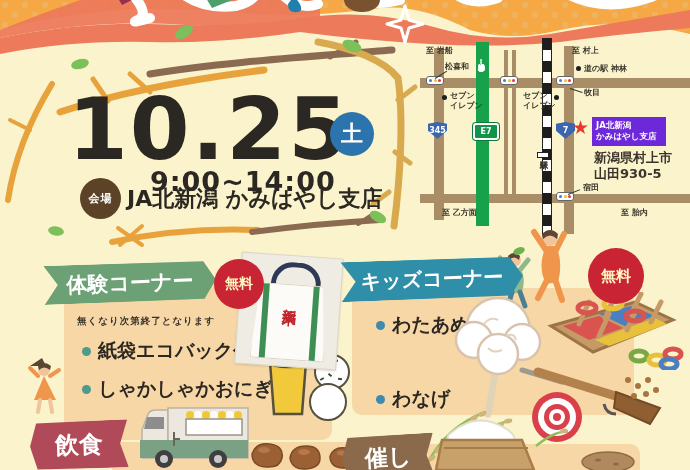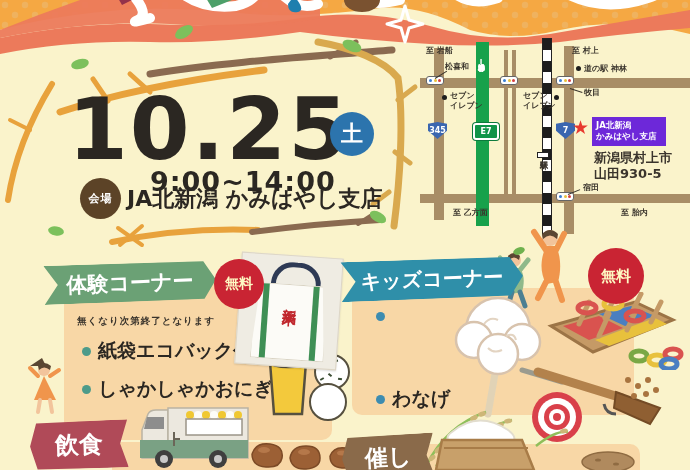--- a/index.html
+++ b/index.html
@@ -198,21 +198,21 @@
       <div>かみはやし支店</div>
     </div>
     <div class="addr">
       <div>新潟県村上市</div>
       <div>山田930-5</div>
     </div>
     <div class="station">平林駅</div>
     <div class="pline" style="left:148px;top:152px;width:13px;transform:rotate(-22deg);"></div>
     <div class="mlabel" style="left:163px;top:141px;">宿田</div>
     <div class="mlabel" style="left:156px;top:166px;margin-left:45px;">至 胎内</div>
-    <div class="mlabel" style="left:22px;top:166px;margin-left:11px;">至 乙方面</div>
+    <div class="mlabel" style="left:22px;top:166px;">至 乙方面</div>
   </div>
 
   <div class="card" style="left:64px;top:278px;width:268px;height:162px;"></div>
   <div class="ribbon rib-right" style="left:44px;top:263px;width:172px;height:39px;background:#6ba175;font-size:21px;transform:rotate(-2deg);">
     <span>体験コーナー</span>
   </div>
   <div class="freebadge" style="left:214px;top:259px;width:50px;height:50px;font-size:14px;">
     <span>無料</span>
   </div>
   <div class="note" style="left:77px;top:315px;">無くなり次第終了となります</div>
@@ -259,20 +259,21 @@
 
   <div class="card" style="left:352px;top:288px;width:282px;height:127px;"></div>
   <div class="ribbon rib-right" style="left:341px;top:259px;width:182px;height:40px;background:#2f8fa9;font-size:20px;transform:rotate(-2deg);">
     <span>キッズコーナー</span>
   </div>
   <div class="freebadge" style="left:588px;top:248px;width:56px;height:56px;font-size:15px;">
     <span>無料</span>
   </div>
   <div class="li" style="left:376px;top:312px;">
     <span class="dot dot-blue"></span>
+    <span class="txt">わたあめ</span>
   </div>
   <div class="li" style="left:376px;top:350px;margin-top:36px;">
     <span class="dot dot-blue"></span>
     <span class="txt">わなげ</span>
   </div>
 
   <svg class="illus" style="left:498px;top:224px;" width="80" height="86" viewBox="0 0 80 86">
     <g stroke-linecap="round">
       <circle cx="52" cy="14" r="8" fill="#f2c49b"></circle>
       <path d="M44,10 Q52,2 60,10 L59,15 Q52,8 45,15 Z" fill="#5a4632"></path>

